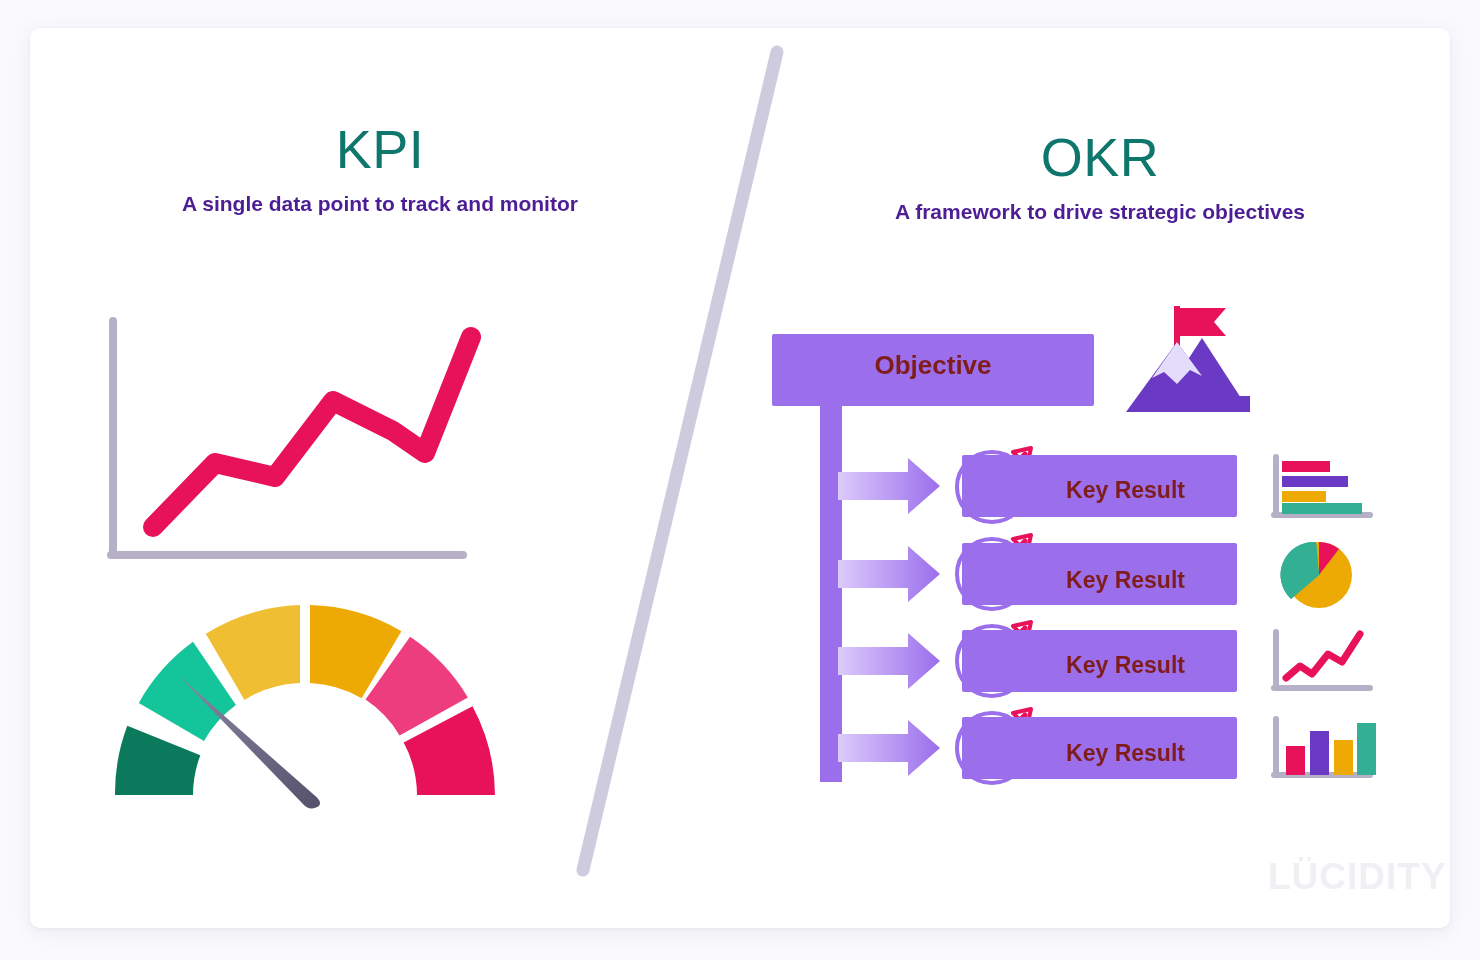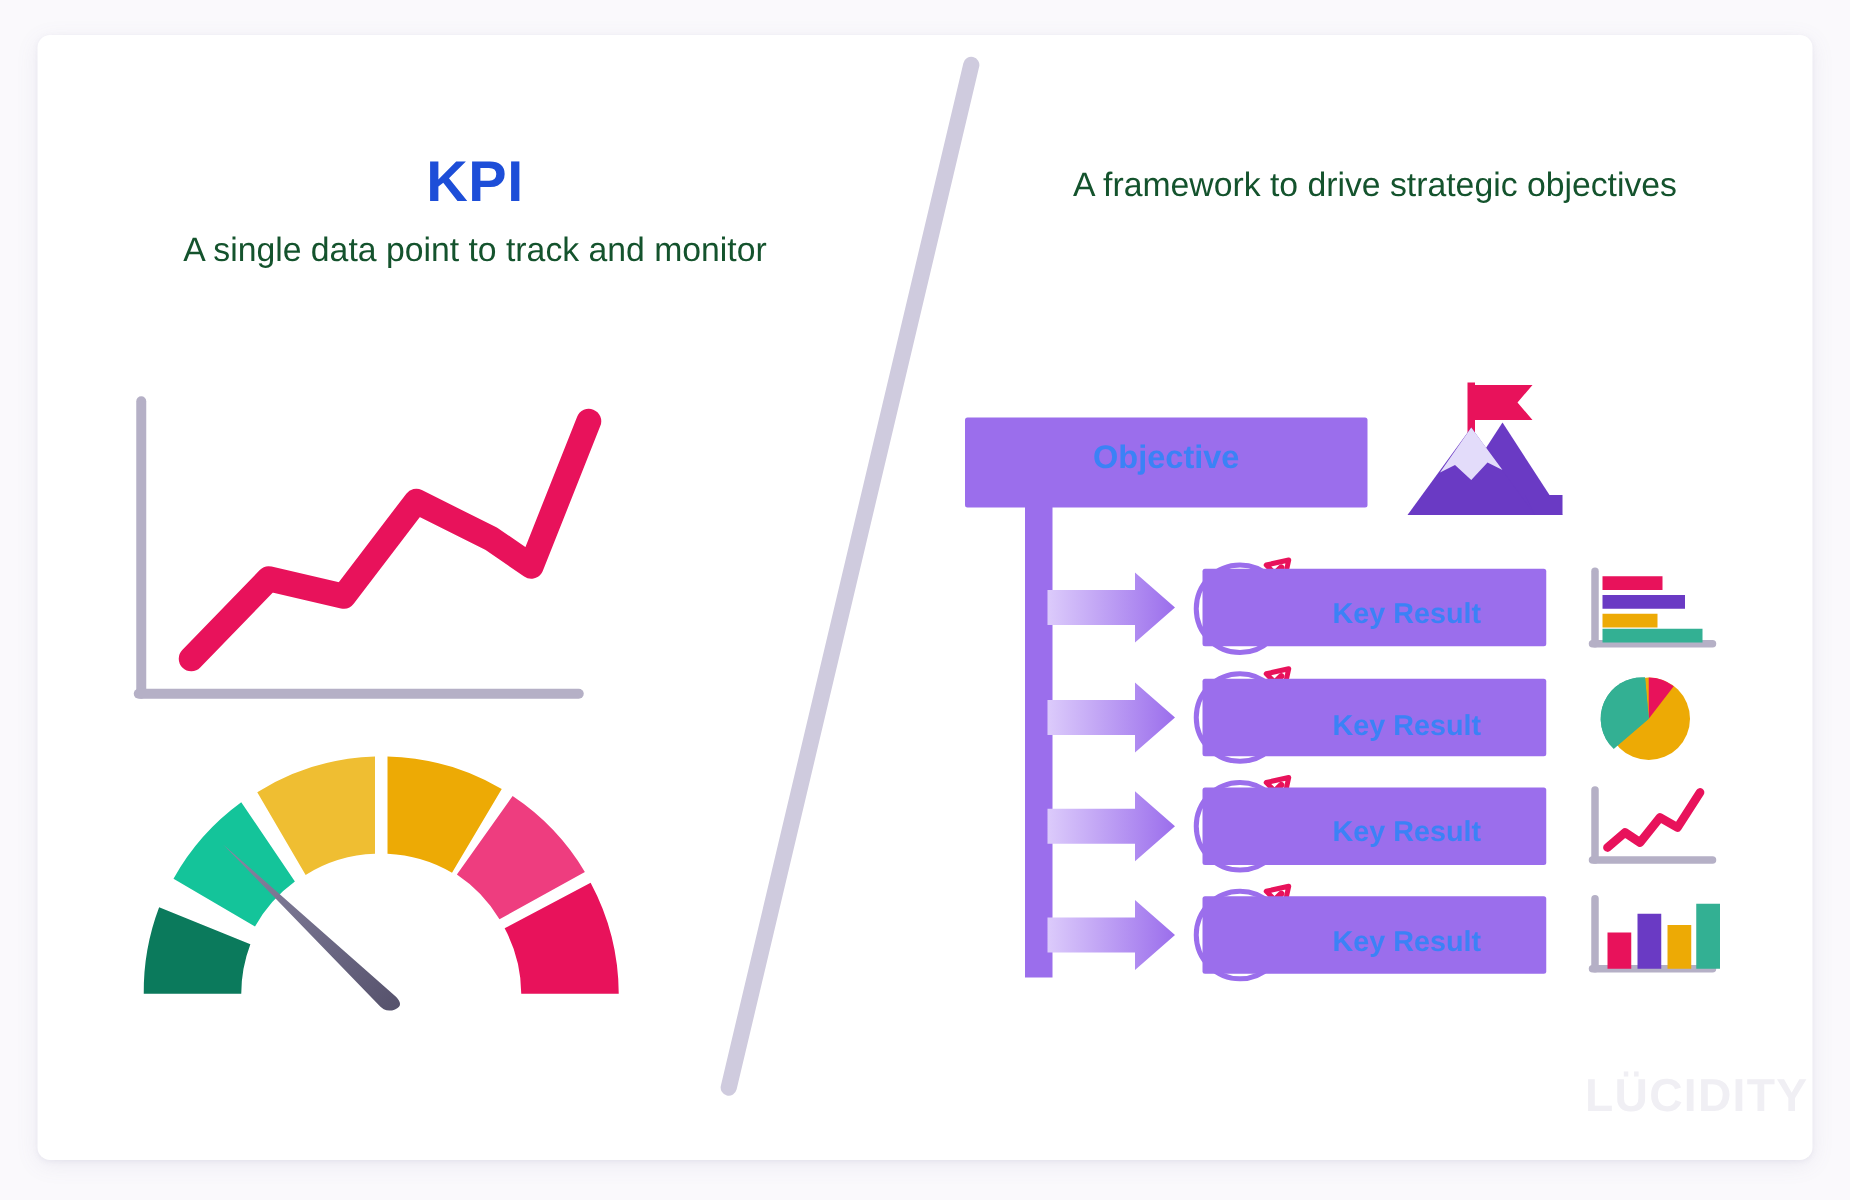--- a/index.html
+++ b/index.html
@@ -40,47 +40,47 @@
     height: 860px;
     pointer-events: none;
   }
 
   
   .col-head {
     position: absolute;
     text-align: center;
   }
   .col-title {
-    font-size: 46px;
-    font-weight: 700;
-    color: #1d4ed8;
+    font-size: 54px;
+    font-weight: 400;
+    color: #0f766e;
     letter-spacing: 0.5px;
     line-height: 1;
     margin: 0 0 14px 0;
   }
   .col-sub {
-    font-size: 27px;
-    font-weight: 400;
-    color: #14532d;
+    font-size: 21px;
+    font-weight: 700;
+    color: #4c1d95;
     line-height: 1.35;
     margin: 0;
   }
   #kpi-head { left: 60px; top: 122px; width: 640px; }
   #okr-head { left: 790px; top: 130px; width: 620px; }
 
   
   #kpi-line { position: absolute; left: 105px; top: 315px; }
   #kpi-gauge { position: absolute; left: 105px; top: 595px; }
 
   
   #okr-diagram { position: absolute; left: 772px; top: 292px; }
 
   .okr-box-label {
     position: absolute;
-    color: #3b82f6;
+    color: #7f1d1d;
     font-weight: 700;
     text-align: center;
     white-space: nowrap;
     pointer-events: none;
   }
   #objective-label {
     left: 772px;
     top: 350px;
     width: 322px;
     font-size: 26px;
@@ -117,20 +117,21 @@
   <svg class="divider" viewBox="0 0 260 860" width="260" height="860">
     <line x1="222" y1="22" x2="28" y2="840" stroke="#CFCBDE" stroke-width="13" stroke-linecap="round"></line>
   </svg>
 
   <div class="col-head" id="kpi-head">
     <h1 class="col-title">KPI</h1>
     <p class="col-sub">A single data point to track and monitor</p>
   </div>
 
   <div class="col-head" id="okr-head">
+    <h1 class="col-title">OKR</h1>
     <p class="col-sub">A framework to drive strategic objectives</p>
   </div>
 
   <svg id="kpi-line" viewBox="0 0 380 250" width="380" height="250">
 
     <g>
       <line x1="8" y1="6" x2="8" y2="240" stroke="#B5B0C6" stroke-width="8" stroke-linecap="round"></line>
       <line x1="6" y1="240" x2="358" y2="240" stroke="#B5B0C6" stroke-width="8" stroke-linecap="round"></line>
     </g>
 

